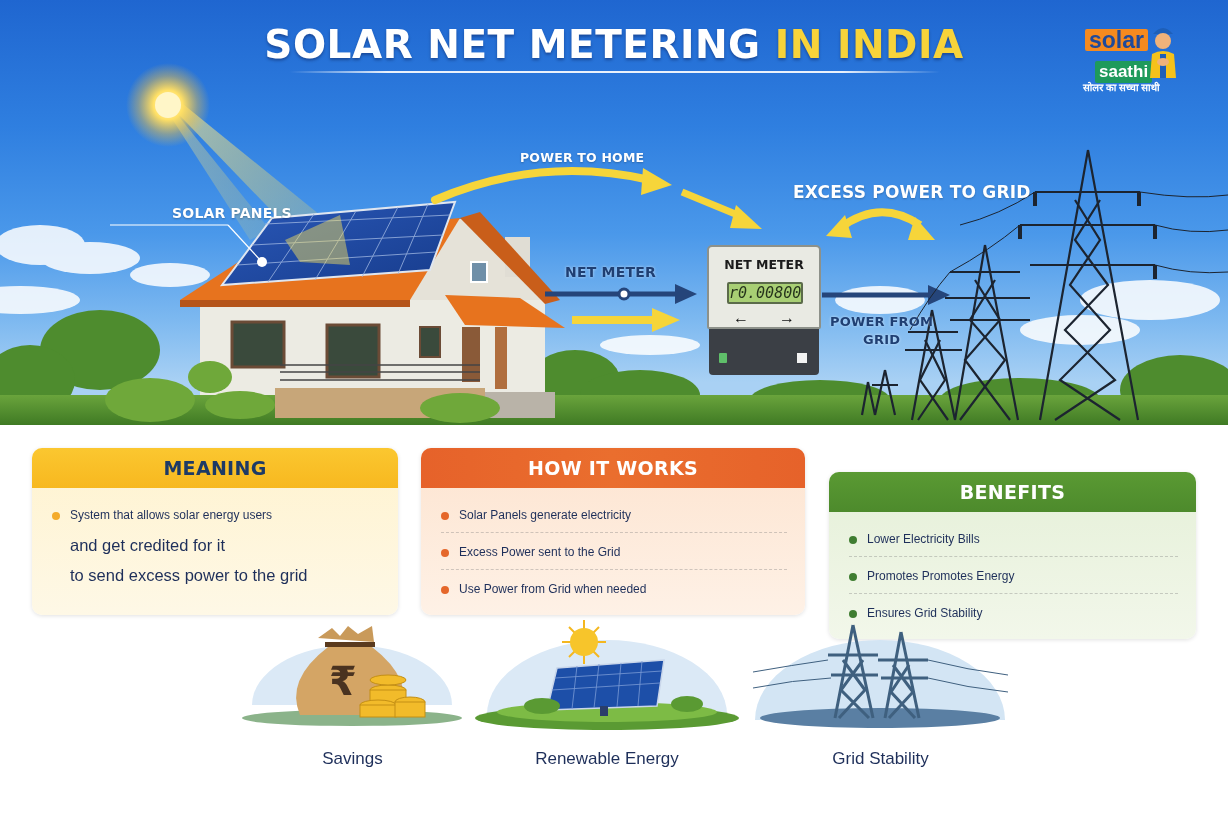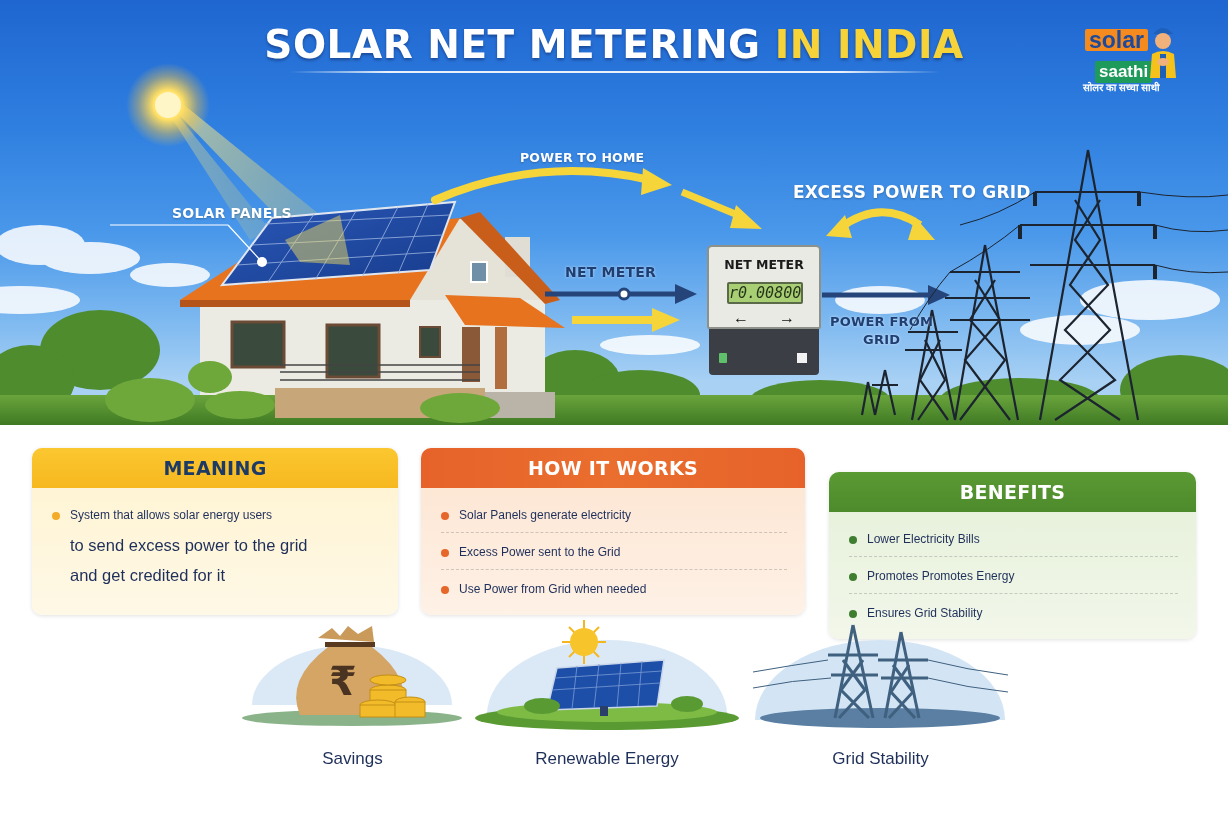--- a/index.html
+++ b/index.html
@@ -300,22 +300,22 @@
   </div>
 </div>
 
 <div class="card card-meaning">
   <div class="head">MEANING</div>
   <div class="body">
     <div class="item">
       <div class="para">System that allows solar energy users</div>
     </div>
     <div style="padding-left:18px; font-size:16.5px; color:#1e2f5a; line-height:30px;">
+      <div>and get credited for it</div>
       <div>to send excess power to the grid</div>
-      <div>and get credited for it</div>
     </div>
   </div>
 </div>
 
 <div class="card card-how">
   <div class="head">HOW IT WORKS</div>
   <div class="body">
     <div class="item div">Solar Panels generate electricity</div>
     <div class="item div">Excess Power sent to the Grid</div>
     <div class="item">Use Power from Grid when needed</div>

